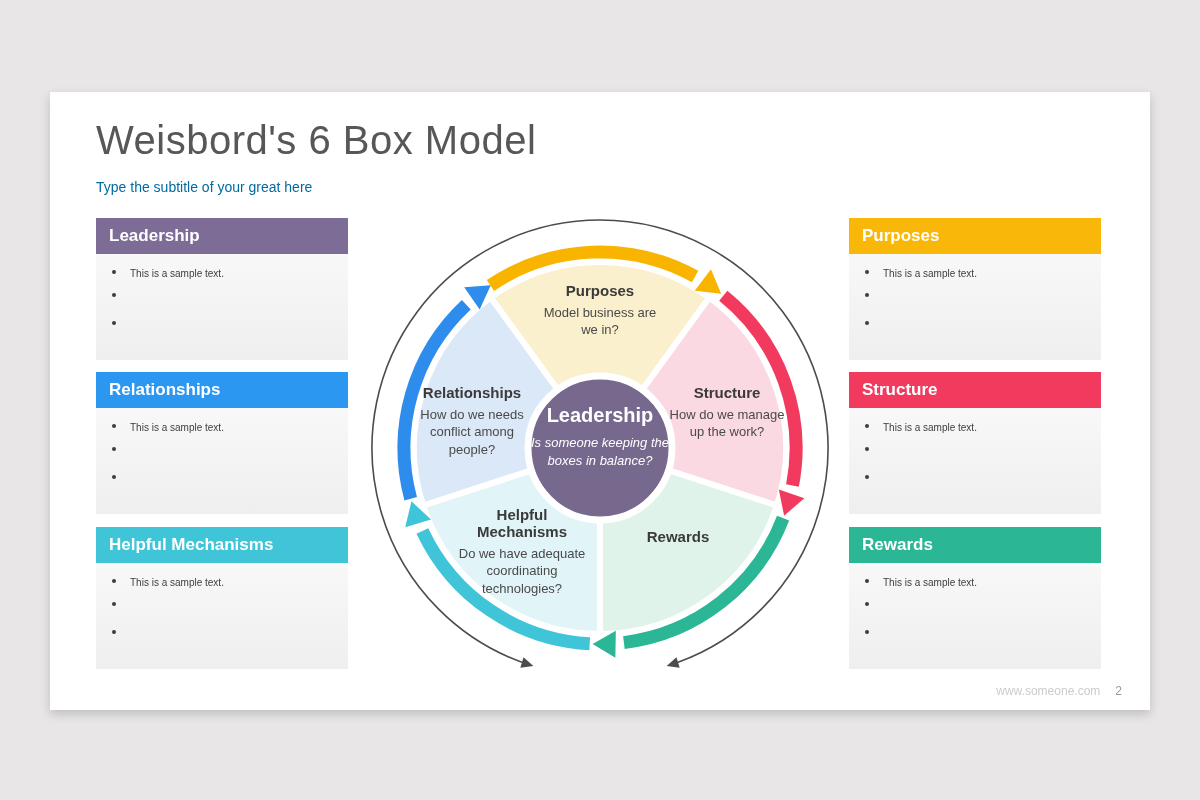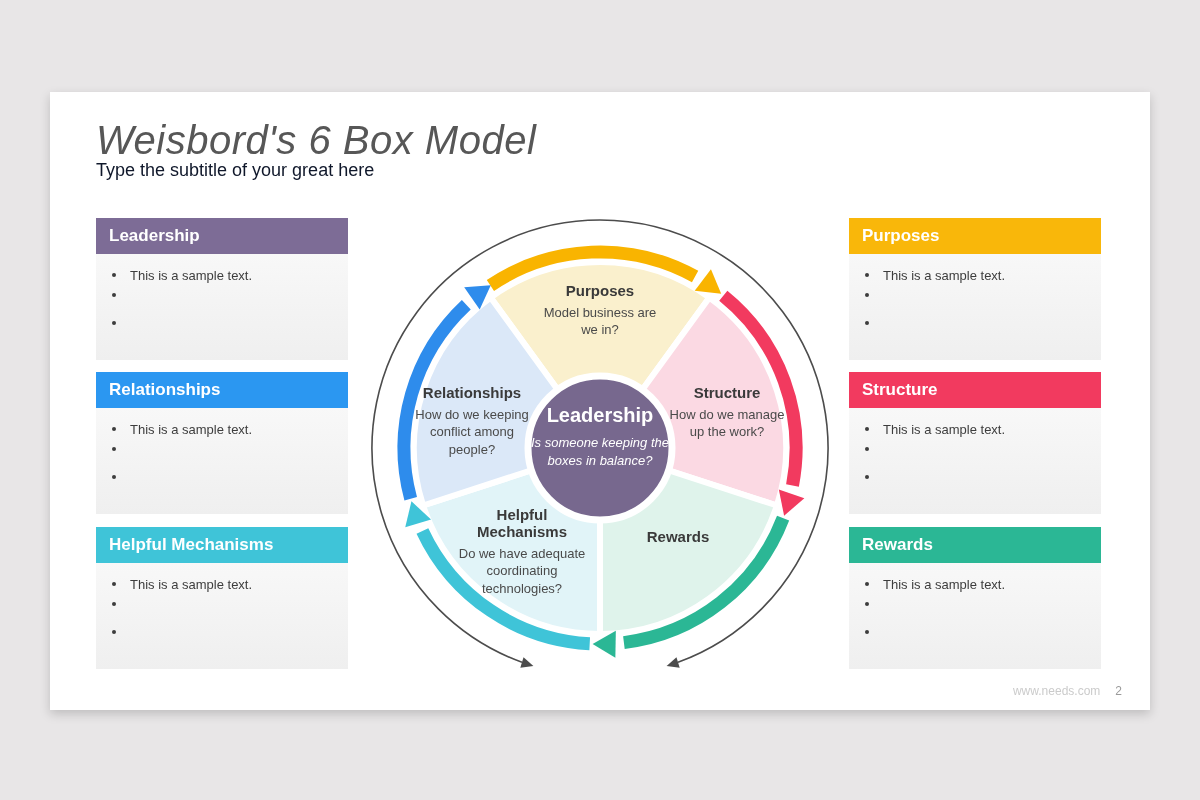--- a/index.html
+++ b/index.html
@@ -14,45 +14,44 @@
     position: absolute;
     left: 50px; top: 92px;
     width: 1100px; height: 618px;
     background: #ffffff;
     box-shadow: 0 4px 10px rgba(0,0,0,0.18);
   }
   .slide-title {
     position: absolute; left: 46px; top: 26px;
     font-size: 40px; font-weight: 400; color: #575757;
     letter-spacing: 0.5px;
-    font-style: italic;
   }
   .slide-subtitle {
-    position: absolute; left: 46px; top: 68px;
-    font-size: 18px; color: #0f172a;
+    position: absolute; left: 46px; top: 87px;
+    font-size: 14px; color: #0369a1;
   }
   
   .panel { position: absolute; width: 252px; }
   .panel-header {
     height: 36px; display: flex; align-items: center;
     padding-left: 13px;
     color: #ffffff; font-size: 17px; font-weight: bold;
   }
   .panel-body {
     height: 106px;
     background: linear-gradient(180deg, #f8f8f8 0%, #efefef 100%);
     padding: 14px 10px 0 16px;
   }
   .bullet-row { display: flex; align-items: baseline; margin-bottom: 13px; height: 15px; }
   .bullet-dot {
     width: 4px; height: 4px; border-radius: 50%;
     background: #3d3d3d; flex: 0 0 4px;
     position: relative; top: -3px;
   }
-  .bullet-text { margin-left: 14px; font-size: 13px; color: #3d3d3d; }
+  .bullet-text { margin-left: 14px; font-size: 10px; color: #3d3d3d; }
   
   .diagram { position: absolute; left: 310px; top: 116px; width: 480px; height: 480px; }
   .diagram svg { position: absolute; left: 0; top: 0; }
   .wedge-label { position: absolute; text-align: center; }
   .wedge-label .w-title { font-size: 15px; font-weight: bold; color: #3a3a3a; margin: 0 auto 5px; }
   .wedge-label .w-desc { font-size: 13px; line-height: 1.33; color: #4a4a4a; margin: 0 auto; }
   .center-label { position: absolute; left: 140px; top: 196px; width: 200px; text-align: center; }
   .center-label .c-title { font-size: 20px; font-weight: bold; color: #ffffff; margin-bottom: 7px; }
   .center-label .c-desc { font-size: 13px; line-height: 1.35; color: #ffffff; max-width: 150px; margin: 0 auto; font-style: italic; }
   .env-label {
@@ -229,28 +228,28 @@
       <div class="w-title">Rewards</div>
     </div>
 
     <div class="wedge-label" style="left:77px; top:298px; width:170px;">
       <div class="w-title" style="max-width:112px;">Helpful Mechanisms</div>
       <div class="w-desc" style="max-width:150px;">Do we have adequate coordinating technologies?</div>
     </div>
 
     <div class="wedge-label" style="left:32px; top:176px; width:160px;">
       <div class="w-title">Relationships</div>
-      <div class="w-desc" style="max-width:132px;">How do we keeping conflict among people?</div>
+      <div class="w-desc" style="max-width:132px;">How do we needs conflict among people?</div>
     </div>
 
     <div class="center-label">
       <div class="c-title">Leadership</div>
       <div class="c-desc">Is someone keeping the boxes in balance?</div>
     </div>
 
   </div>
 
   <div class="footer">
-    <span class="footer-site">www.needs.com</span>
+    <span class="footer-site">www.someone.com</span>
     <span class="footer-page">2</span>
   </div>
 
 </div>
 
 </body></html>

